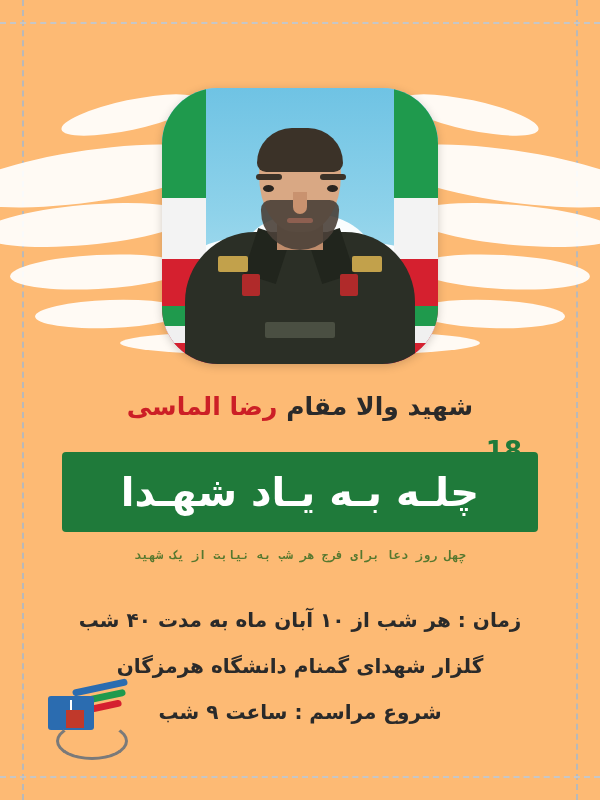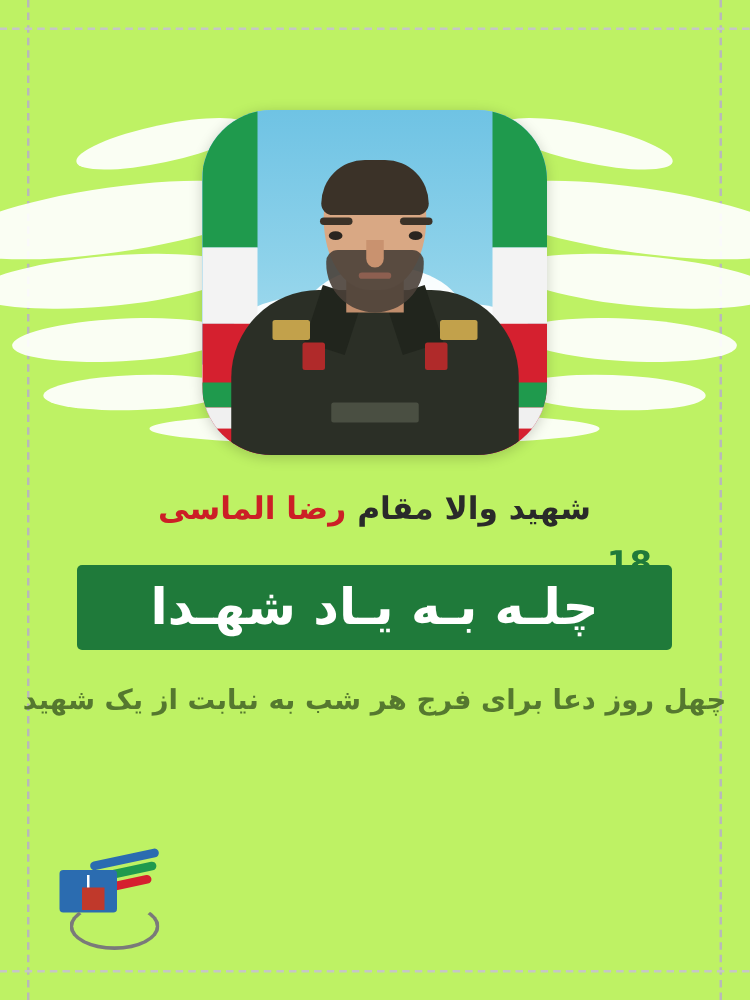--- a/index.html
+++ b/index.html
@@ -11,21 +11,21 @@
     width: 600px;
     height: 800px;
     overflow: hidden;
     font-family: "DejaVu Sans", "Liberation Sans", sans-serif;
   }
 
   .poster {
     position: relative;
     width: 600px;
     height: 800px;
-    background: #bef264;
+    background: #fdba74;
     overflow: hidden;
   }
 
   
   .edge {
     position: absolute;
     top: 0;
     bottom: 0;
     width: 0;
     border-left: 2px dashed #b9b9b9;
@@ -209,21 +209,21 @@
     color: #2a2a2a;
     direction: rtl;
   }
   .shahid-line .name { color: #cc1f26; }
 
   .green-banner {
     position: absolute;
     top: 452px;
     left: 62px;
     right: 62px;
-    height: 68px;
+    height: 80px;
     background: #1f7a3a;
     border-radius: 4px;
     padding-left: 20px;
   }
   .green-banner .title {
     position: absolute;
     inset: 0;
     display: flex;
     align-items: center;
     justify-content: center;
@@ -242,23 +242,24 @@
     font-weight: bold;
     direction: rtl;
   }
 
   .subtitle {
     position: absolute;
     top: 548px;
     left: 0; right: 0;
     text-align: center;
     color: #55782f;
-    font-size: 22px;
+    font-size: 12px;
     font-weight: bold;
     direction: rtl;
+    font-family: Liberation Mono, monospace;
   }
 
   .details {
     position: absolute;
     top: 608px;
     left: 0; right: 0;
     text-align: center;
     direction: rtl;
     color: #2a2a2a;
   }
@@ -389,20 +390,25 @@
   </div>
 
   <div class="count-badge">18</div>
 
   <div class="green-banner">
     <div class="title">چلـه بـه یـاد شهـدا</div>
   </div>
 
   <div class="subtitle">چهل روز دعا برای فرج هر شب به نیابت از یک شهید</div>
 
+  <div class="details">
+    <div class="row">زمان : هر شب از ۱۰ آبان ماه به مدت ۴۰ شب</div>
+    <div class="row">گلزار شهدای گمنام دانشگاه هرمزگان</div>
+    <div class="row">شروع مراسم : ساعت ۹ شب</div>
+  </div>
 
   <div class="logo">
     <div class="wave1"></div>
     <div class="wave2"></div>
     <div class="wave3"></div>
     <div class="book"></div>
     <div class="sq"></div>
     <div class="arc"></div>
   </div>
 

